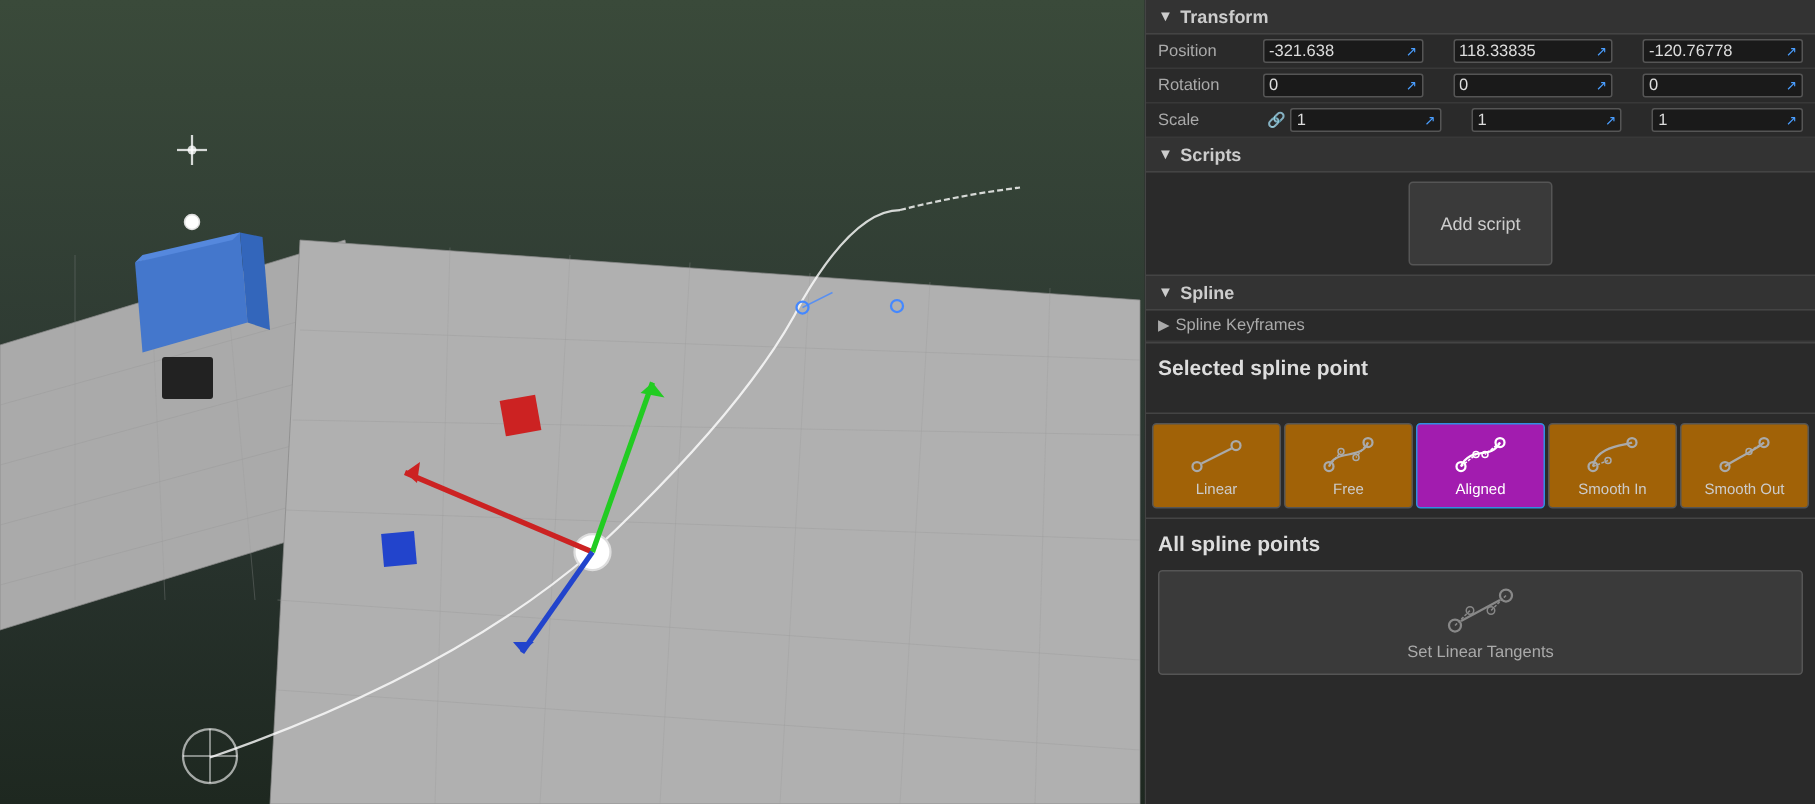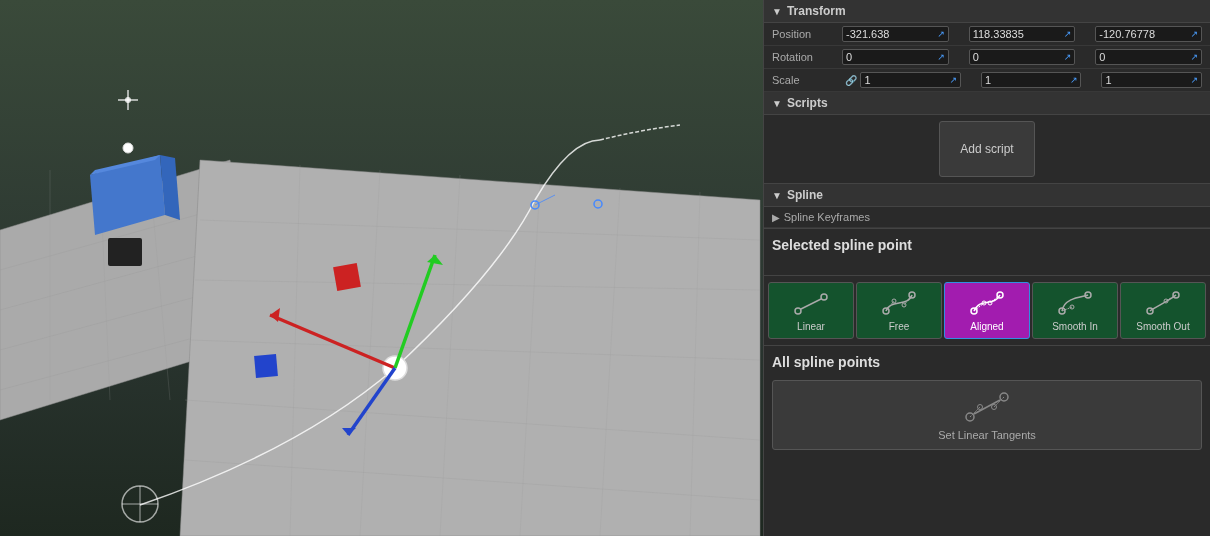--- a/index.html
+++ b/index.html
@@ -186,21 +186,21 @@
       gap: 2px;
       border-bottom: 1px solid #444;
     }
 
     .spline-btn {
       flex: 1;
       display: flex;
       flex-direction: column;
       align-items: center;
       padding: 6px 4px;
-      background: #14532d;
+      background: #a16207;
       border: 1px solid #555;
       border-radius: 3px;
       cursor: pointer;
       color: #ccc;
       font-size: 10px;
     }
 
     .spline-btn.active {
       background: #a21caf;
       border-color: #3090e0;

